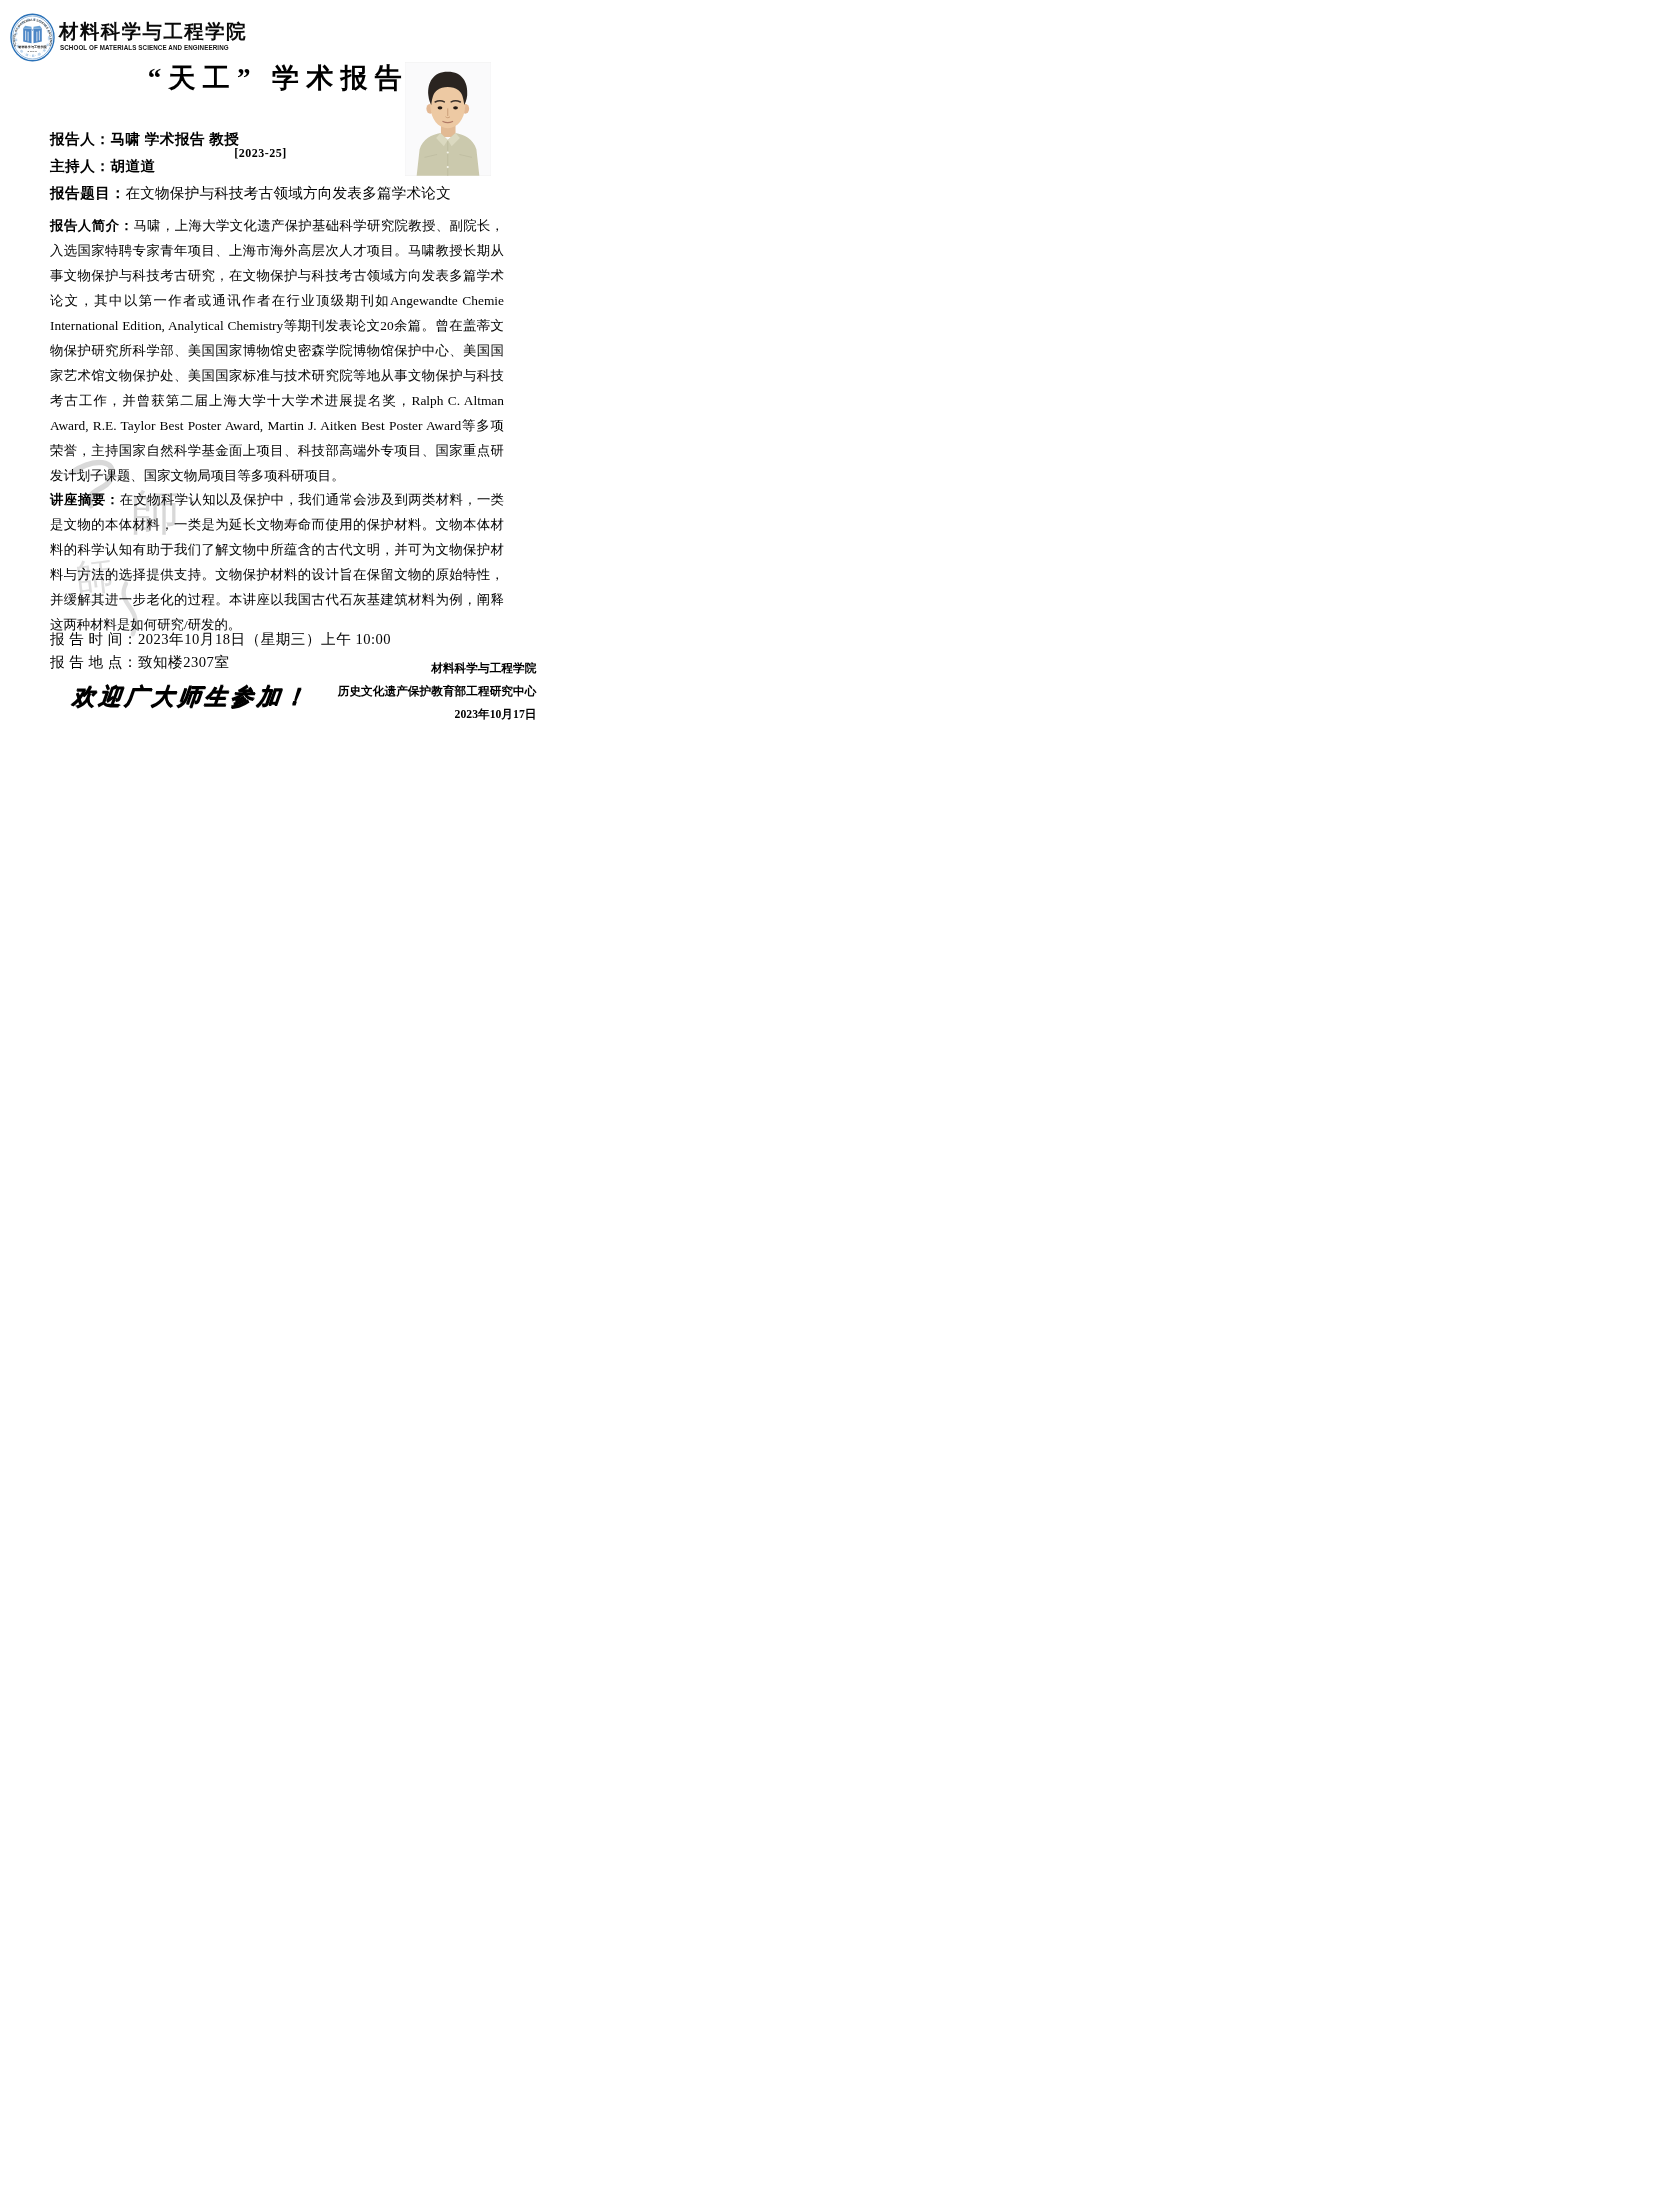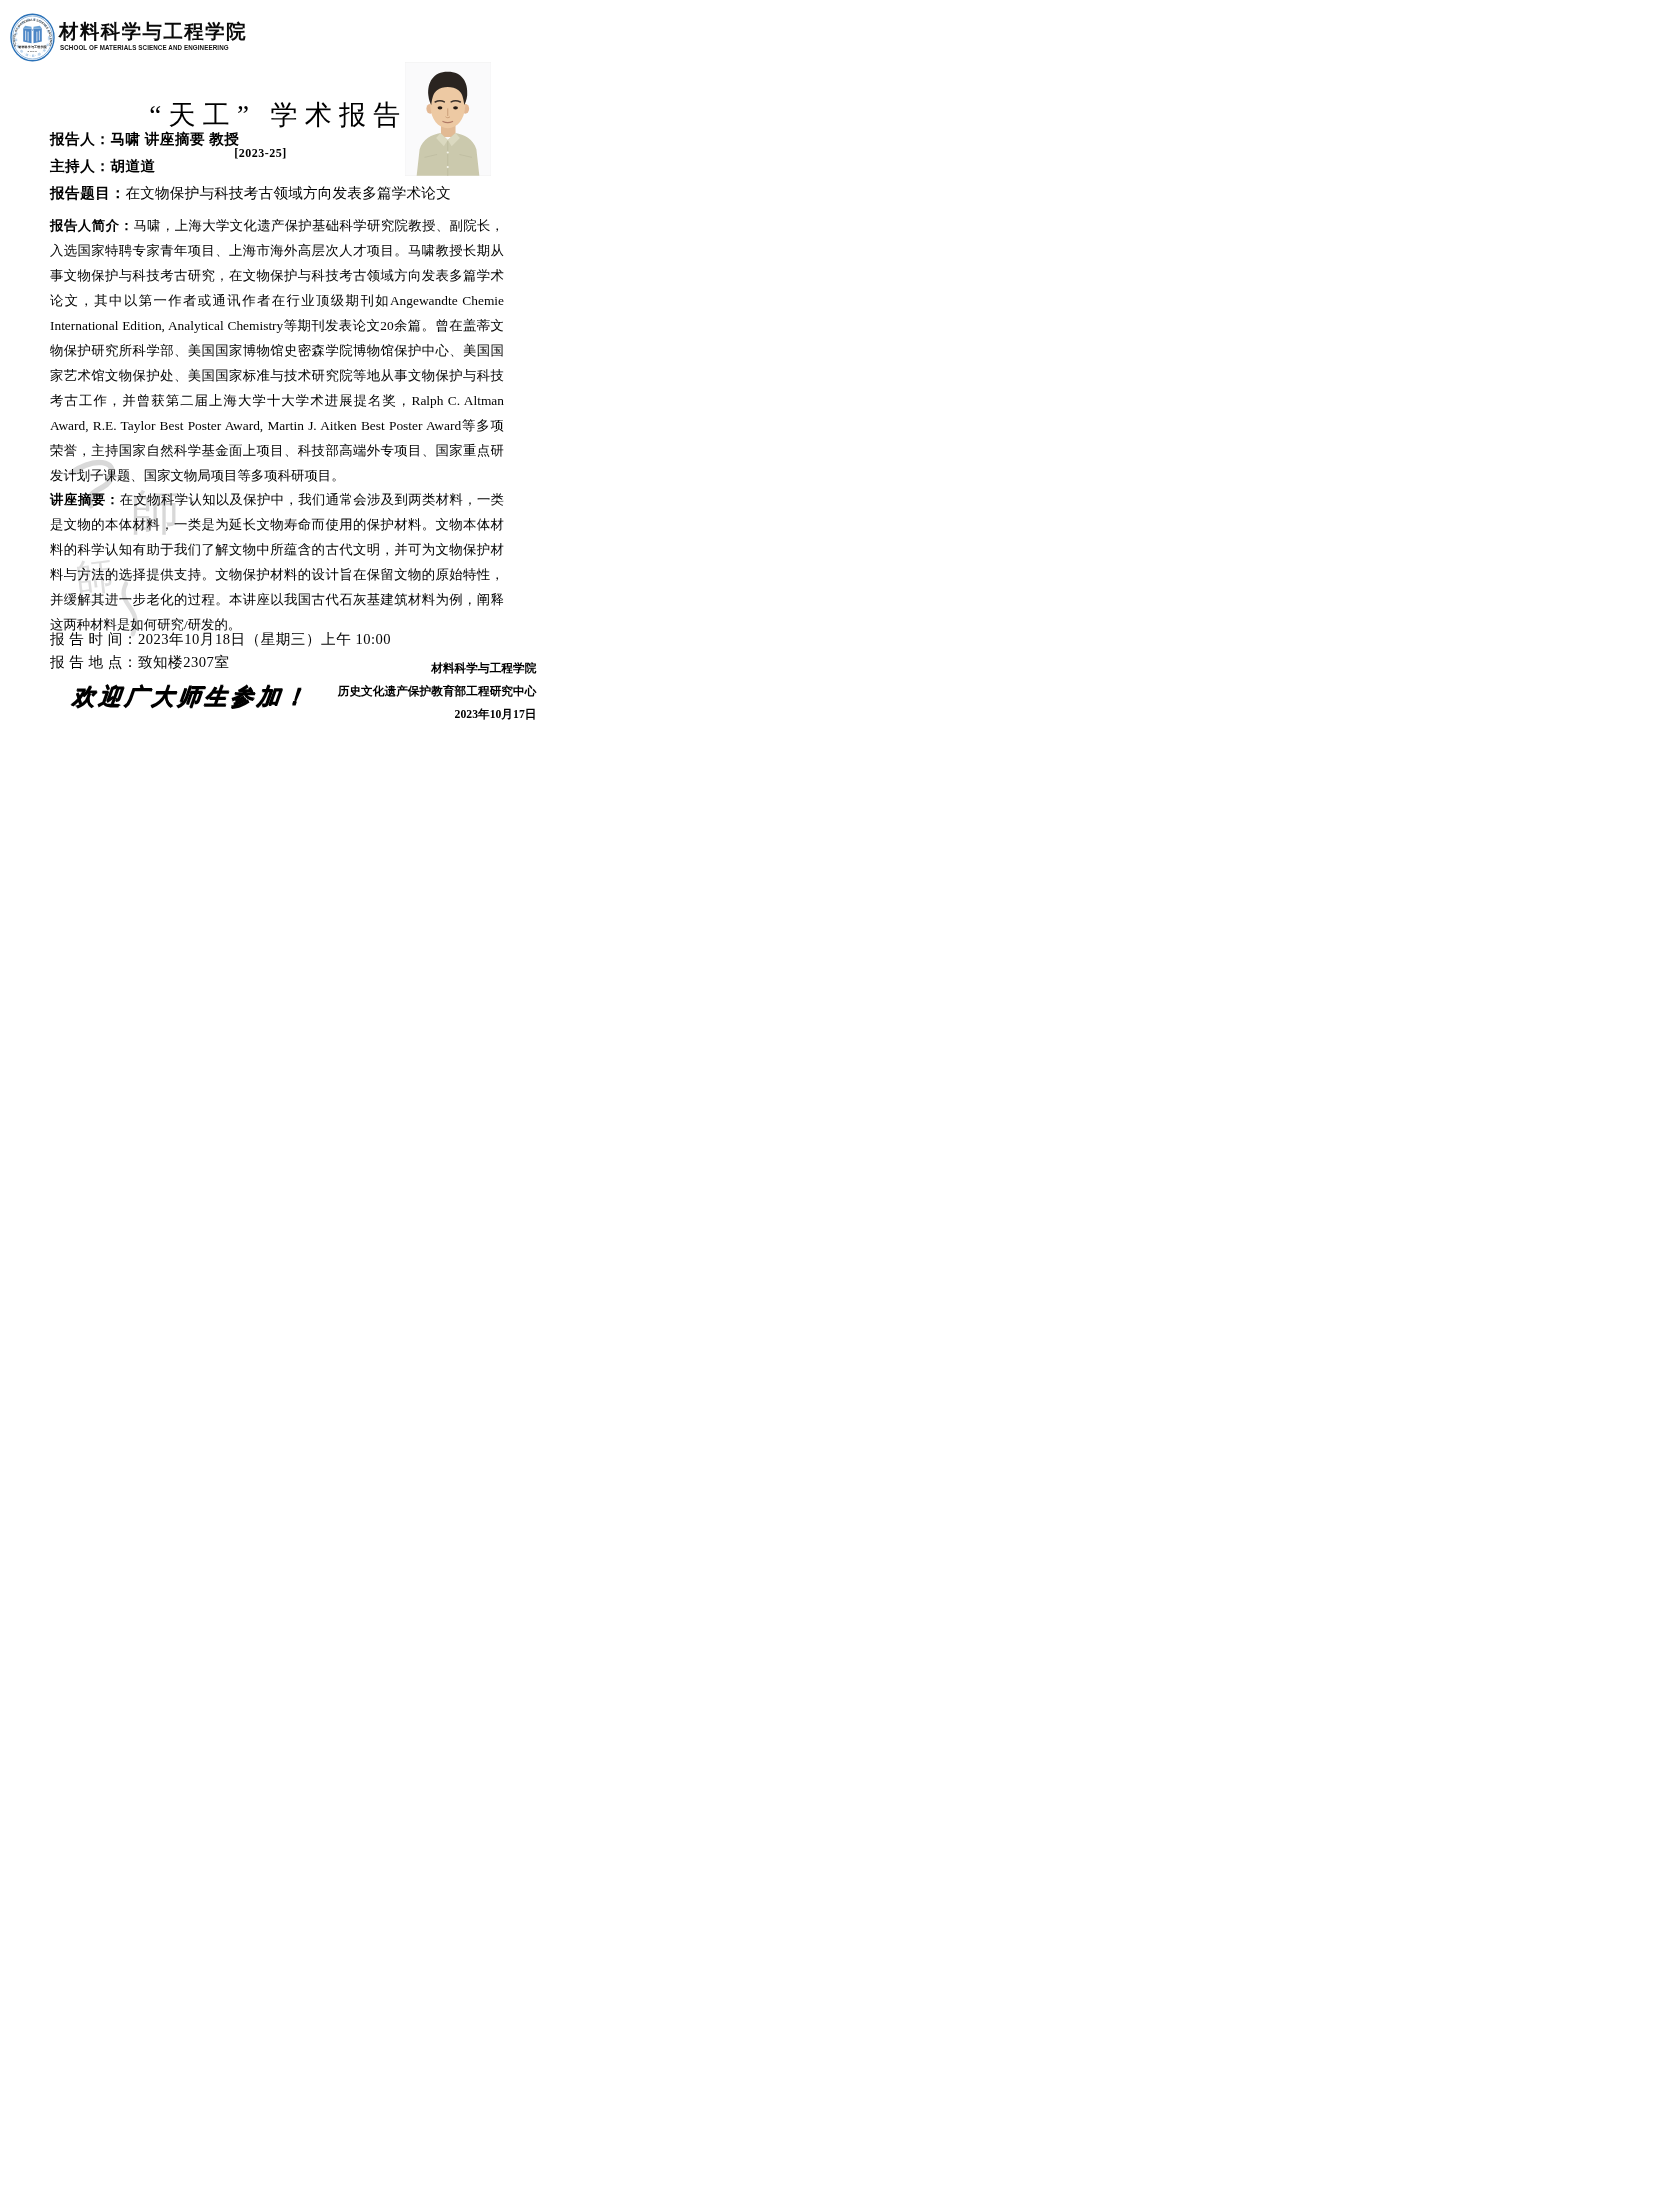--- a/index.html
+++ b/index.html
@@ -6,22 +6,22 @@
   .page{position:relative;width:551px;height:735px;background:#ffffff;overflow:hidden;
         font-family:"Liberation Serif","DejaVu Serif",serif;color:#000;}
   .abs{position:absolute;}
   
   .logo-box{left:10.2px;top:12.6px;width:45px;height:49px;}
   .school-cn{left:59px;top:17.5px;font-size:19.4px;font-weight:900;letter-spacing:1.5px;color:#0a0a0a;
              font-family:"Liberation Serif","DejaVu Serif",serif;}
   .school-en{left:60px;top:44px;font-size:6.5px;font-weight:bold;letter-spacing:0.1px;color:#111;
              font-family:"Liberation Sans","DejaVu Sans",sans-serif;transform:scaleX(.96);transform-origin:left top;white-space:nowrap;}
   
-  .title{left:2.9px;top:60px;width:551px;text-align:center;font-size:27px;font-weight:normal;
-         letter-spacing:.27em;white-space:nowrap;margin-top:37px;}
+  .title{left:2.9px;top:60px;width:551px;text-align:center;font-size:27px;font-weight:bold;
+         letter-spacing:.27em;white-space:nowrap;}
   .issue{left:0;top:99px;width:521px;text-align:center;font-size:12px;font-weight:600;letter-spacing:0.5px;margin-top:47px;}
   
   .photo{left:405px;top:62px;width:86px;height:114px;}
   
   .info{left:50px;font-size:14.6px;font-weight:bold;letter-spacing:0.5px;white-space:nowrap;}
   .info .normal{font-weight:normal;letter-spacing:0.2px;}
   
   .para{left:50px;width:454px;font-size:13.4px;line-height:25px;text-align:justify;}
   .para b{letter-spacing:0.2px;}
   
@@ -87,21 +87,21 @@
     <ellipse cx="124" cy="96" rx="8" ry="10" fill="#e3b893"></ellipse>
     <path d="M88 40 C112 40 126 62 124 92 C122 118 108 136 88 136 C68 136 54 118 52 92 C50 62 64 40 88 40 Z" fill="#edc9a3"></path>
     <path d="M88 20 C58 20 46 42 48 68 C49 78 52 84 54 88 C56 74 58 64 66 58 C78 49 98 49 110 58 C118 64 120 74 122 88 C124 84 127 78 128 68 C130 42 118 20 88 20 Z" fill="#2a2420"></path>
     <path d="M62 82 C68 79 76 79 81 82 M95 82 C100 79 108 79 114 82" stroke="#3a2f28" stroke-width="3" fill="none" stroke-linecap="round"></path>
     <ellipse cx="72" cy="94" rx="5" ry="3.4" fill="#241a14"></ellipse>
     <ellipse cx="104" cy="94" rx="5" ry="3.4" fill="#241a14"></ellipse>
     <path d="M88 96 L88 110 M84 113 C86 115 90 115 92 113" stroke="#c99d77" stroke-width="2" fill="none" stroke-linecap="round"></path>
     <path d="M78 122 C84 125 92 125 98 122" stroke="#b07a66" stroke-width="2.4" fill="none" stroke-linecap="round"></path>
   </svg>
 
-  <div class="abs info fg" style="top:130px">报告人：马啸 讲座摘要 教授</div>
+  <div class="abs info fg" style="top:130px">报告人：马啸 学术报告 教授</div>
   <div class="abs info fg" style="top:157px">主持人：胡道道</div>
   <div class="abs info fg" style="top:184px">
     <span>报告题目：</span><span class="normal">在文物保护与科技考古领域方向发表多篇学术论文</span>
   </div>
 
   <div class="abs para fg" style="top:213px">
     <b>报告人简介：</b><span>马啸，上海大学文化遗产保护基础科学研究院教授、副院长，入选国家特聘专家青年项目、上海市海外高层次人才项目。马啸教授长期从事文物保护与科技考古研究，在文物保护与科技考古领域方向发表多篇学术论文，其中以第一作者或通讯作者在行业顶级期刊如Angewandte Chemie International Edition, Analytical Chemistry等期刊发表论文20余篇。曾在盖蒂文物保护研究所科学部、美国国家博物馆史密森学院博物馆保护中心、美国国家艺术馆文物保护处、美国国家标准与技术研究院等地从事文物保护与科技考古工作，并曾获第二届上海大学十大学术进展提名奖，Ralph C. Altman Award, R.E. Taylor Best Poster Award, Martin J. Aitken Best Poster Award等多项荣誉，主持国家自然科学基金面上项目、科技部高端外专项目、国家重点研发计划子课题、国家文物局项目等多项科研项目。</span>
   </div>
 
   <div class="abs para fg" style="top:487px">

